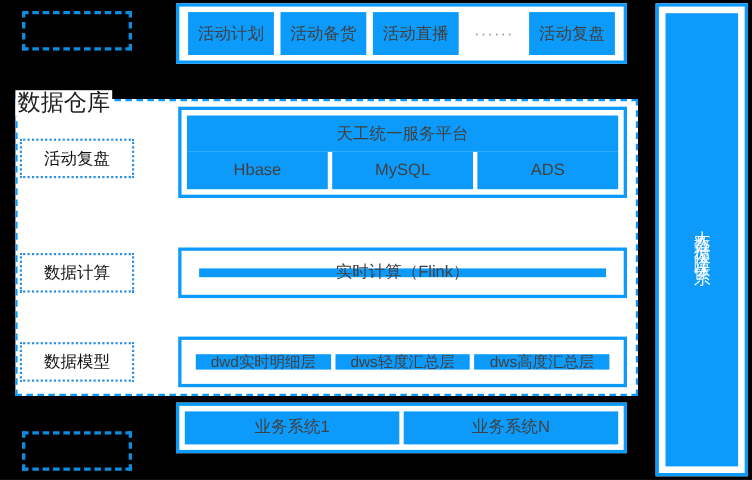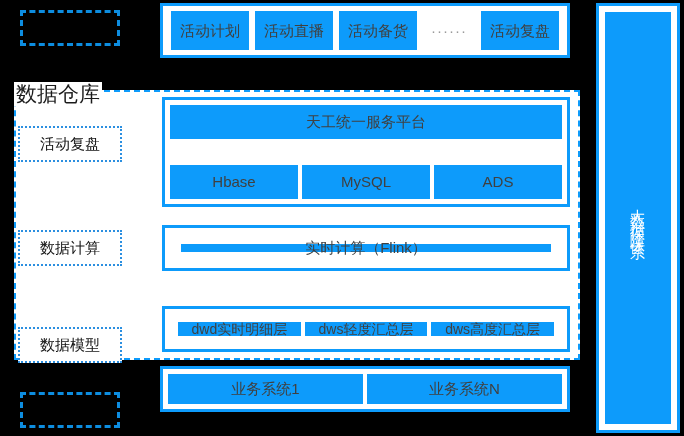--- a/index.html
+++ b/index.html
@@ -111,28 +111,28 @@
     box-sizing: border-box;
     background: #ffffff;
     display: flex;
     align-items: center;
     justify-content: center;
     font-size: 15px;
     color: #111111;
   }
   #label-service { top: 126px; }
   #label-compute { top: 230px; }
-  #label-model   { top: 327px; }
+  #label-model   { top: 311px; }
 
   
   #svc-group {
     left: 162px;
     top: 97px;
     width: 408px;
-    height: 110px;
+    height: 83px;
     padding: 5px;
     flex-direction: column;
     justify-content: space-between;
   }
   #svc-group .platform {
     width: 100%;
     height: 34px;
     font-size: 15px;
   }
   #svc-group .dbrow {
@@ -245,22 +245,22 @@
 <body>
 
 <div class="canvas">
 
   <div class="dash-placeholder" id="placeholder-top"></div>
   <div class="dash-placeholder" id="placeholder-bottom"></div>
 
   <div class="panel-solid" id="top-panel">
     <div class="row">
       <div class="tile">活动计划</div>
+      <div class="tile">活动备货</div>
       <div class="tile">活动直播</div>
-      <div class="tile">活动备货</div>
       <div class="ellipsis-dots">······</div>
       <div class="tile">活动复盘</div>
     </div>
   </div>
 
   <div id="warehouse"></div>
   <div id="warehouse-title">数据仓库</div>
 
   <div class="label-box" id="label-service">活动复盘</div>
   <div class="label-box" id="label-compute">数据计算</div>

